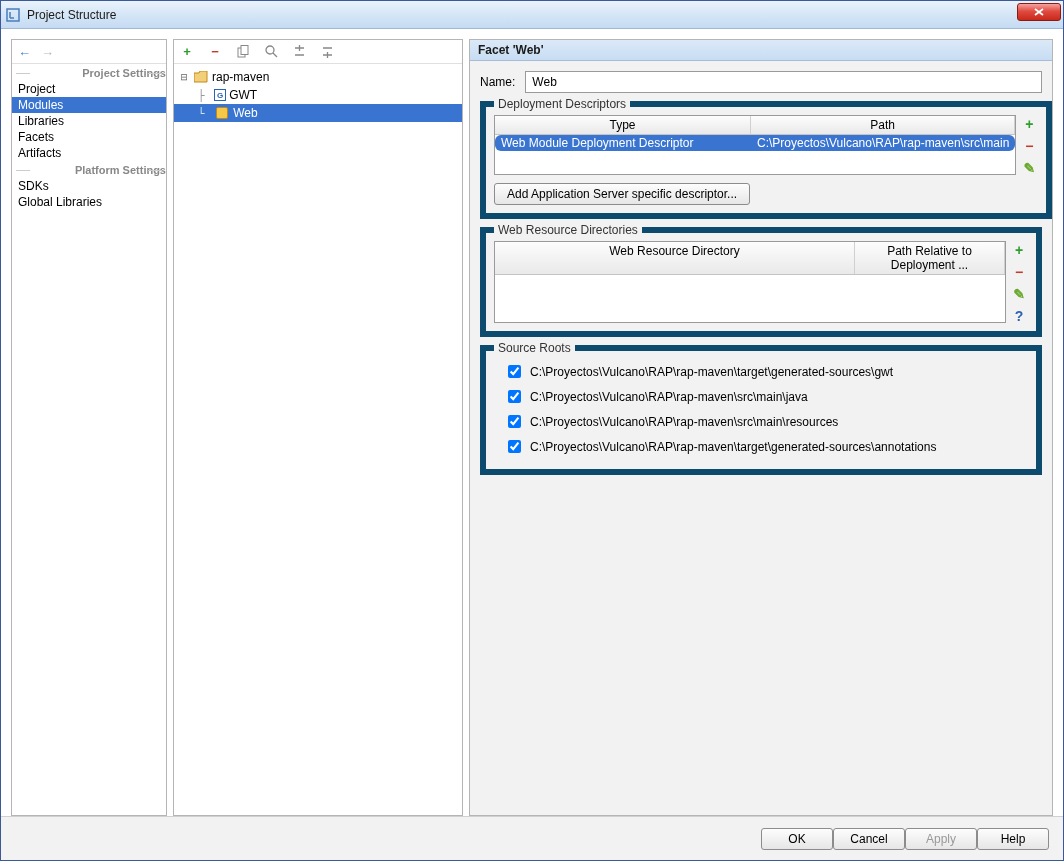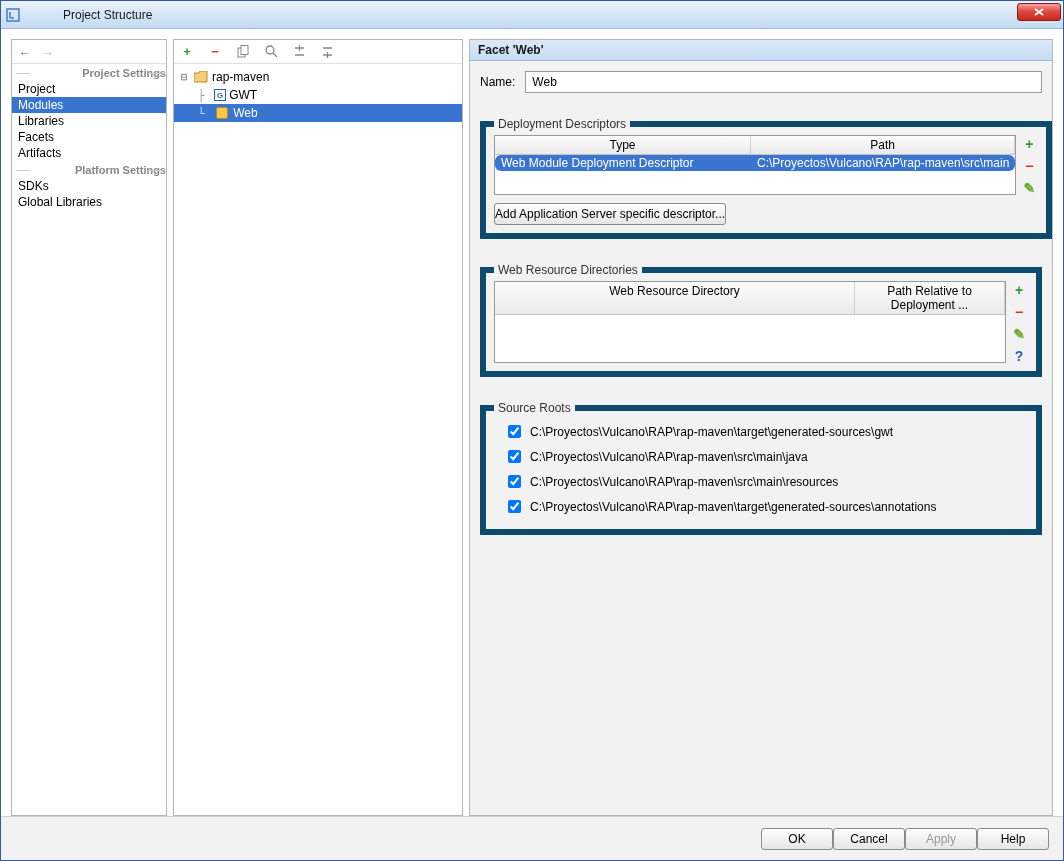--- a/index.html
+++ b/index.html
@@ -1,21 +1,21 @@
 <!DOCTYPE html>
 <html><head>
 <meta charset="utf-8">
 <style>
   * { box-sizing: border-box; }
   html, body { margin:0; padding:0; font-family: "Segoe UI", Tahoma, sans-serif; font-size:12px; color:#000; }
   body { background:#3a6ea5; width:1064px; height:861px; overflow:hidden; }
 
   
   .window { width:1064px; height:861px; background:#fff; border:1px solid #3b5998; display:flex; flex-direction:column; }
-  .titlebar { height:28px; background:linear-gradient(to bottom,#eaf3fb,#d5e6f7 50%,#c5dbf2); display:flex; align-items:center; padding:0 4px; border-bottom:1px solid #9fb8d9;gap:36px; }
+  .titlebar { height:28px; background:linear-gradient(to bottom,#eaf3fb,#d5e6f7 50%,#c5dbf2); display:flex; align-items:center; padding:0 4px; border-bottom:1px solid #9fb8d9; }
   .title-icon { width:16px; height:16px; margin-right:6px; display:inline-flex; align-items:center; justify-content:center; color:#4a7dbb; font-weight:bold; }
   .titlebar-text { flex:1; font-size:12px; color:#1a1a1a; }
   .close-btn { width:44px; height:18px; background:linear-gradient(to bottom,#f5a3a0,#e04b3f 45%,#c8291b); border:1px solid #8b1a0f; border-radius:3px; display:flex; align-items:center; justify-content:center; color:#fff; font-weight:bold; margin-right:-2px; margin-top:-6px; cursor:pointer; }
 
   .content { flex:1; display:flex; flex-direction:column; background:#fff; overflow:hidden; }
   .main-cols { flex:1; display:flex; gap:0; padding:10px 10px 0 10px; overflow:hidden; }
 
   .panel { border:1px solid #b5b5b5; background:#fff; display:flex; flex-direction:column; overflow:hidden; }
 
   
@@ -44,21 +44,21 @@
   .tree-toggle { width:12px; display:inline-block; text-align:center; color:#666; font-size:9px; }
   .tree-line { color:#999; font-family:monospace; font-size:11px; white-space:pre; }
   .tree-icon { width:16px; height:14px; display:inline-flex; align-items:center; justify-content:center; margin:0 3px; }
   .folder-ic { color:#d9a23d; }
   .gwt-ic { background:#fff; border:1px solid #2a63b5; color:#2a63b5; font-size:8px; font-weight:bold; width:12px; height:12px; }
   .web-ic { width:12px; height:12px; background:#f5c84a; border:1px solid #c08a1a; border-radius:2px; position:relative; }
 
   
   .detail { flex:1; display:flex; flex-direction:column; }
   .detail-header { background:linear-gradient(to bottom,#dbe9f8,#c7ddf3); padding:3px 8px; font-weight:bold; color:#1a1a1a; border-bottom:1px solid #a6bdd9; }
-  .detail-body { flex:1; padding:10px 10px 6px 10px; background:#f2f2f2; overflow:auto; display:flex; flex-direction:column; gap:24px; }
+  .detail-body { flex:1; padding:10px 10px 6px 10px; background:#f2f2f2; overflow:auto; display:flex; flex-direction:column; gap:4px; }
 
   .name-row { display:flex; align-items:center; gap:10px; }
   .name-row input { flex:1; height:22px; padding:2px 6px; border:1px solid #9a9a9a; background:#fff; font-family:inherit; font-size:12px; }
 
   fieldset { border:6px solid #0c4a6e; padding:4px 8px 8px 8px; margin:0; }
   fieldset legend { color:#333; padding:0 4px; }
 
   .table-wrap { display:flex; gap:4px; }
   .tbl { flex:1; border:1px solid #9a9a9a; background:#fff; display:flex; flex-direction:column; }
   .tbl-head { display:flex; background:linear-gradient(to bottom,#fdfdfd,#e9e9e9); border-bottom:1px solid #c4c4c4;justify-content:flex-end; }
@@ -72,21 +72,21 @@
   .res-tbl .c1 { flex:1; }
   .res-tbl .c2 { flex:0 0 150px; }
 
   .side-btns { width:18px; display:flex; flex-direction:column; gap:8px; padding-top:2px; }
   .side-btns span { font-size:14px; font-weight:bold; text-align:center; cursor:pointer; line-height:14px; }
   .sb-plus { color:#2d9d2d; }
   .sb-minus { color:#c63a2b; }
   .sb-edit { color:#6aa92c; }
   .sb-help { color:#2a63b5; }
 
-  .std-btn { background:linear-gradient(to bottom,#fdfdfd,#e6e6e6); border:1px solid #8c8c8c; border-radius:3px; padding:3px 0; cursor:pointer; font-family:inherit; font-size:12px; }
+  .std-btn { background:linear-gradient(to bottom,#fdfdfd,#e6e6e6); border:1px solid #8c8c8c; border-radius:3px; padding:3px 12px; cursor:pointer; font-family:inherit; font-size:12px; }
   .std-btn:disabled { color:#999; }
 
   .source-roots .chk-row { display:flex; align-items:center; gap:6px; padding:3px 10px; }
   .source-roots fieldset { padding-bottom:10px; }
 
   .bottom-bar { height:44px; display:flex; justify-content:flex-end; align-items:center; padding:0 14px; border-top:1px solid #d0d0d0; background:#f2f2f2; }
   .bottom-bar .std-btn { min-width:72px; }
 
   .res-row-ic { width:12px; height:10px; background:#d9a23d; border:1px solid #a87a1f; display:inline-block; margin-right:4px; vertical-align:middle; }
 

